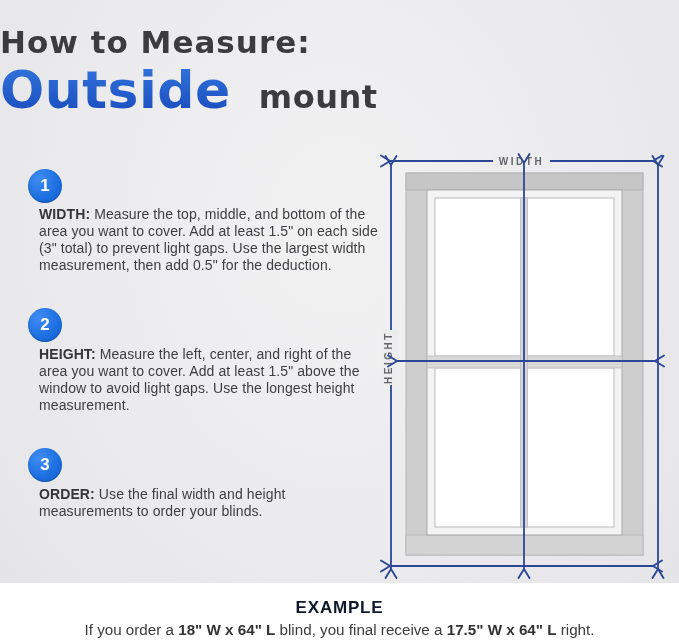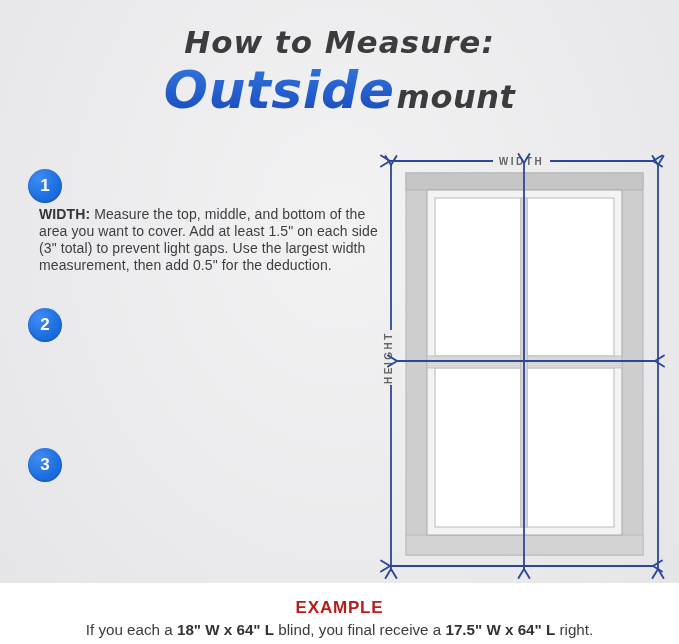--- a/index.html
+++ b/index.html
@@ -11,37 +11,35 @@
     position:relative;
     width:679px;height:644px;
     margin:0 auto;
     overflow:hidden;
     background:radial-gradient(ellipse at 50% 35%, #f2f2f3 0%, #ebebed 55%, #e4e4e7 100%);
   }
 
   
   .title-block{
     position:absolute;top:26px;left:0;width:679px;
-    text-align:center;
     font-family:"DejaVu Sans", sans-serif;
     line-height:1.05;
-    font-style:italic;
   }
   .title-line1{
     font-size:31px;font-weight:700;color:#3c3c3e;letter-spacing:1px;
   }
   .title-line2{margin-top:4px;}
   .title-highlight{
     font-size:52px;font-weight:800;letter-spacing:0.5px;
     background:linear-gradient(180deg,#3478e0 0%,#1c4fc0 85%);
     -webkit-background-clip:text;background-clip:text;
     -webkit-text-fill-color:transparent;color:#1f5ccc;
   }
   .title-suffix{
-    font-size:32px;font-weight:700;color:#3c3c3e;margin-left:2px;letter-spacing:0.5px;
+    font-size:32px;font-weight:700;color:#3c3c3e;margin-left:28px;letter-spacing:0.5px;
   }
 
   
   .step-badge{
     position:absolute;left:28px;
     width:34px;height:34px;border-radius:50%;
     background:radial-gradient(circle at 32% 28%, #3f8bf2 0%, #1c6fe0 60%, #1560ce 100%);
     box-shadow:inset 0 -1px 2px rgba(0,0,30,0.25);
     color:#ffffff;font-weight:700;font-size:17px;
     display:flex;align-items:center;justify-content:center;
@@ -64,21 +62,21 @@
     font-size:10px;font-weight:700;letter-spacing:2.5px;fill:#636569;
   }
 
   
   .example-bar{
     position:absolute;left:0;top:583px;width:679px;height:61px;
     background:#ffffff;text-align:center;
   }
   .example-heading{
     margin-top:15px;
-    font-size:17px;font-weight:700;color:#b91c1c;letter-spacing:0.8px;
+    font-size:17px;font-weight:700;color:#0f172a;letter-spacing:0.8px;
   }
   .example-sentence{
     margin-top:3px;
     font-size:15.2px;color:#3c3c3e;
   }
   .example-sentence b{color:#323234;}
 </style>
 </head>
 <body>
 
@@ -95,23 +93,31 @@
     <span>1</span>
   </div>
   <div class="step-text" id="para-1">
     <b>WIDTH:</b>
     <span>Measure the top, middle, and bottom of the area you want to cover. Add at least 1.5" on each side (3" total) to prevent light gaps. Use the largest width measurement, then add 0.5" for the deduction.</span>
   </div>
 
   <div class="step-badge" id="badge-2">
     <span>2</span>
   </div>
+  <div class="step-text" id="para-2">
+    <b>HEIGHT:</b>
+    <span>Measure the left, center, and right of the area you want to cover. Add at least 1.5" above the window to avoid light gaps. Use the longest height measurement.</span>
+  </div>
 
   <div class="step-badge" id="badge-3">
     <span>3</span>
+  </div>
+  <div class="step-text" id="para-3">
+    <b>ORDER:</b>
+    <span>Use the final width and height measurements to order your blinds.</span>
   </div>
 
   <div class="diagram">
     <svg width="300" height="460" viewBox="0 0 300 460" xmlns="http://www.w3.org/2000/svg">
       <defs>
         <marker id="ah" viewBox="-2 -8 14 16" refX="0" refY="0" markerWidth="14" markerHeight="16" markerUnits="userSpaceOnUse" orient="auto-start-reverse">
           <path d="M9,-5.5 L0,0 L9,5.5" fill="none" stroke="#2c4795" stroke-width="1.9" stroke-linecap="round"></path>
         </marker>
       </defs>
 
@@ -145,17 +151,17 @@
       <g stroke="#2c4795" stroke-width="1.8">
         <line x1="145" y1="20" x2="145" y2="426" marker-start="url(#ah)" marker-end="url(#ah)"></line>
         <line x1="18" y1="218" x2="276" y2="218" marker-start="url(#ah)" marker-end="url(#ah)"></line>
       </g>
     </svg>
   </div>
 
   <div class="example-bar">
     <div class="example-heading">EXAMPLE</div>
     <div class="example-sentence">
-      <span>If you each a </span><b>18" W x 64" L</b><span> blind, you final receive a </span><b>17.5" W x 64" L</b><span> right.</span>
+      <span>If you order a </span><b>18" W x 64" L</b><span> blind, you final receive a </span><b>17.5" W x 64" L</b><span> right.</span>
     </div>
   </div>
 
 </div>
 
 </body></html>

